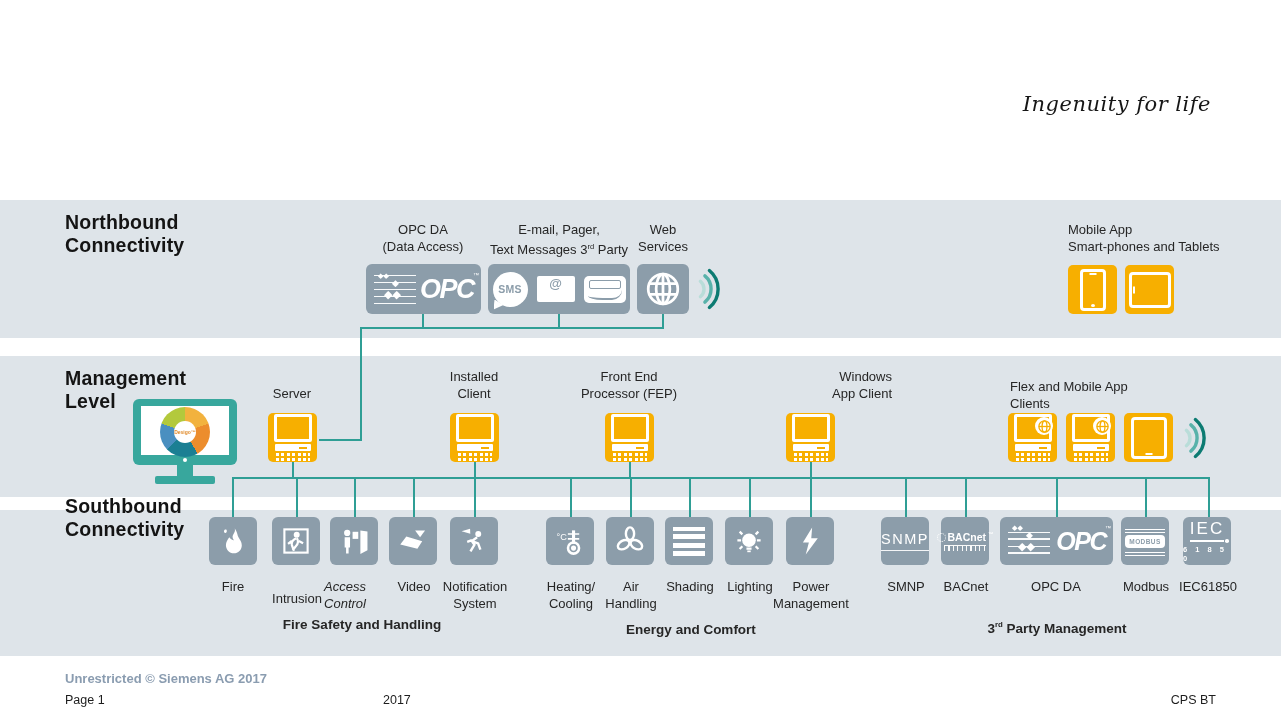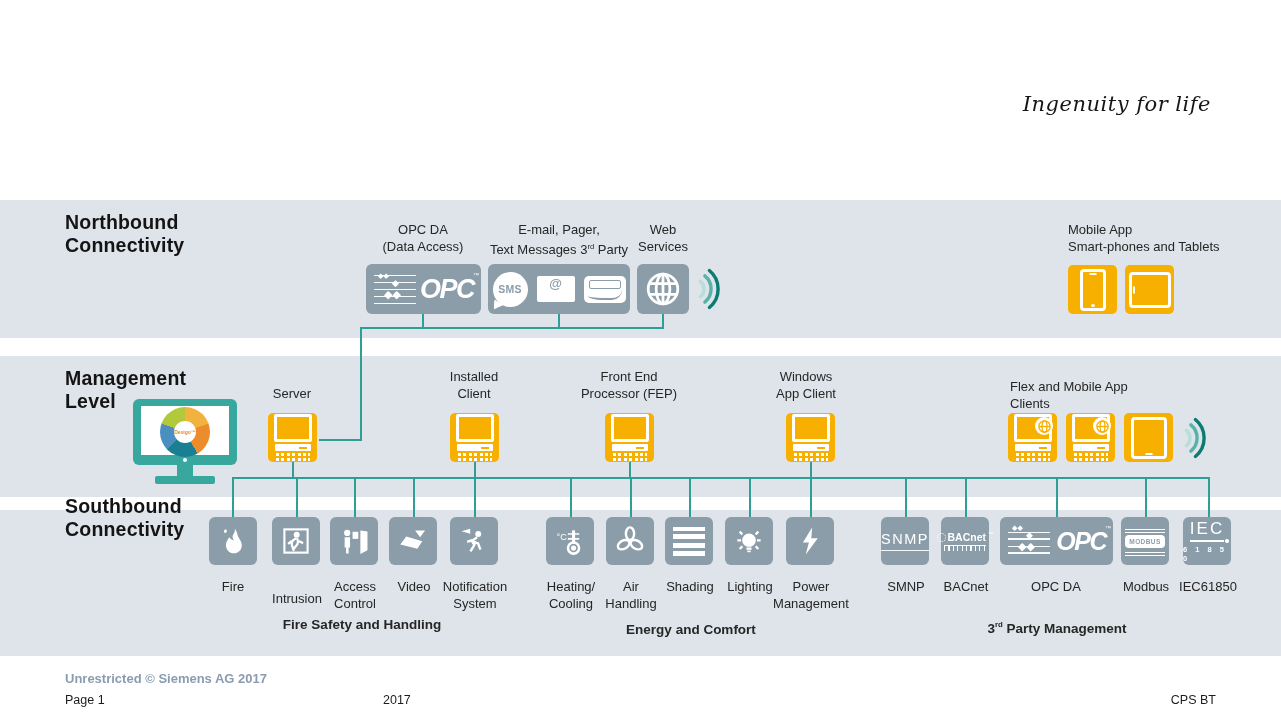--- a/index.html
+++ b/index.html
@@ -201,21 +201,21 @@
 
   <div class="lbl" style="left:242px;top:385px;width:100px;">Server</div>
   <div class="lbl" style="left:414px;top:368px;width:120px;">
     <span style="display:block">Installed</span>
       <span style="display:block">Client</span>
     </div>
   <div class="lbl" style="left:554px;top:368px;width:150px;">
     <span style="display:block">Front End</span>
       <span style="display:block">Processor (FEP)</span>
     </div>
-  <div class="lbl" style="left:746px;top:368px;width:120px;">
+  <div class="lbl" style="left:772px;top:368px;width:120px;text-align:right;">
     <span style="display:block">Windows</span>
       <span style="display:block">App Client</span>
     </div>
   <div class="lbl left" style="left:1010px;top:378px;width:180px;">
     <span style="display:block">Flex and Mobile App</span>
       <span style="display:block">Clients</span>
     </div>
 
   <div class="ybox" style="left:268px;top:413px;">
     <div class="pc">
@@ -418,21 +418,21 @@
       <span class="iec-2">6 1 8 5 0</span>
       </div>
     </div>
 
   <div class="lbl" style="left:183px;top:578px;width:100px;">
       <span style="display:block">Fire</span>
     </div>
   <div class="lbl" style="left:247px;top:578px;width:100px;margin-top:12px;">
       <span style="display:block">Intrusion</span>
     </div>
-  <div class="lbl" style="left:305px;top:578px;width:100px;">
+  <div class="lbl" style="left:295px;top:578px;width:100px;font-style:italic;">
       <span style="display:block">Access</span>
       <span style="display:block">Control</span>
     </div>
   <div class="lbl" style="left:364px;top:578px;width:100px;">
       <span style="display:block">Video</span>
     </div>
   <div class="lbl" style="left:425px;top:578px;width:100px;">
       <span style="display:block">Notification</span>
       <span style="display:block">System</span>
     </div>

